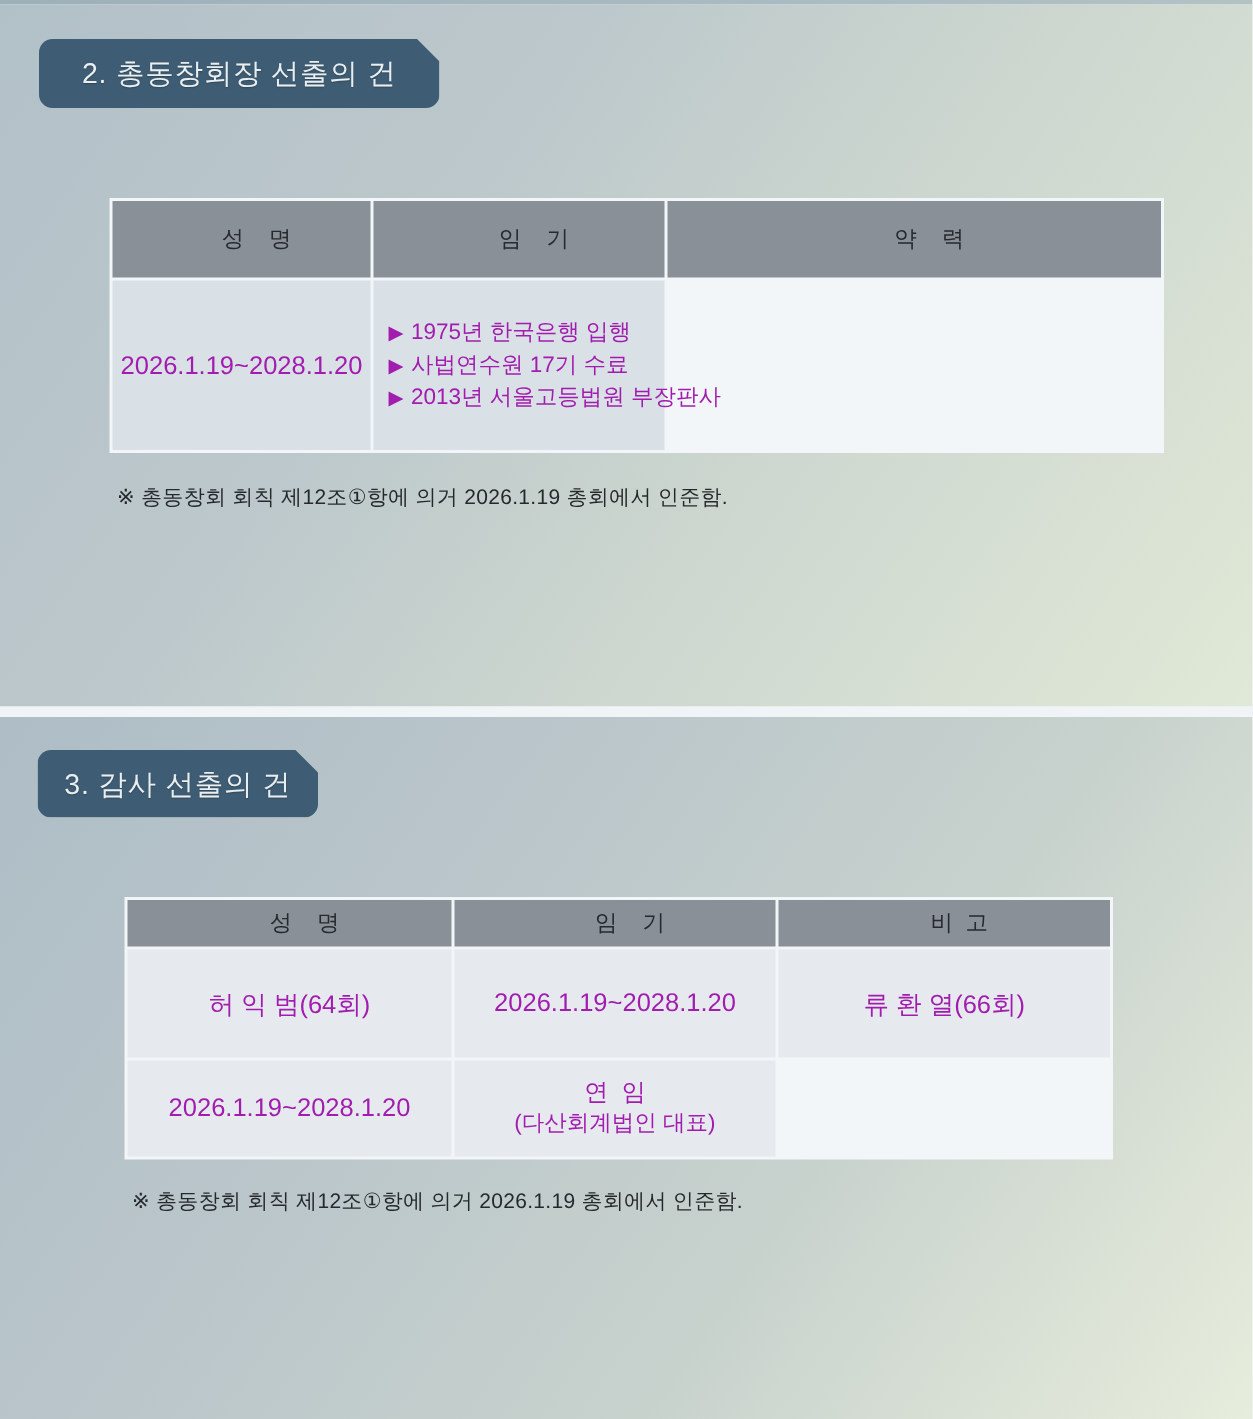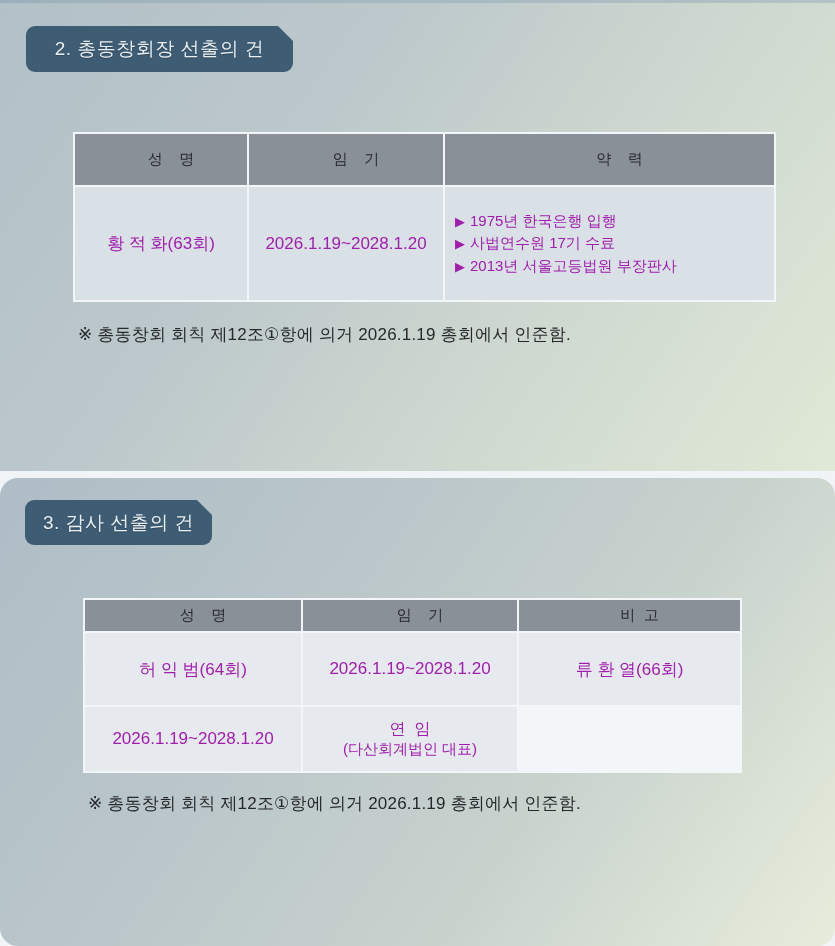--- a/index.html
+++ b/index.html
@@ -22,21 +22,20 @@
     top: 3px;
     background: linear-gradient(125deg, #b2c0c8 0%, #bcc8cb 35%, #ccd6cf 60%, #e0e8d6 100%);
   }
   .divider-band {
     position: absolute; left: 0; top: 471px; width: 835px; height: 7px;
     background: #f1f4f7;
   }
   .slide-2 {
     top: 478px;
     background: linear-gradient(125deg, #aebdc6 0%, #bac6ca 35%, #c8d2cd 65%, #e7edDC 100%);
-    border-radius: 18px;
   }
   .badge {
     position: absolute;
     background: #3e5d74;
     color: #e9eef1;
     display: flex; align-items: center; justify-content: center;
     font-size: 19px;
     letter-spacing: 0.5px;
     border-radius: 9px;
     clip-path: polygon(0 0, calc(100% - 15px) 0, 100% 15px, 100% 100%, 0 100%);
@@ -87,21 +86,21 @@
   .bullet { font-size: 13px; margin-right: 5px; }
   .remark-cell {
     flex-direction: column;
     justify-content: center;
     line-height: 20px;
     font-size: 15px;
   }
   .remark-title { font-size: 16px; white-space: pre; }
   .footnote {
     position: absolute;
-    font-size: 17px;
+    font-size: 14px;
     color: #26292c;
     letter-spacing: 0.2px;
   }
   .footnote-1 { left: 78px; top: 320px; }
   .footnote-2 { left: 88px; top: 314px; }
 </style>
 </head>
 <body>
 
 <div class="top-strip"></div>
@@ -110,21 +109,20 @@
 
   <div class="badge badge-1">
     <span>2. 총동창회장 선출의 건</span>
   </div>
 
   <div class="tbl tbl-1">
     <div class="cell th">성    명</div>
     <div class="cell th">임    기</div>
     <div class="cell th">약    력</div>
 
-    <div class="cell td-1 name-cell">황 적 화(63회)</div>
     <div class="cell td-1 term-cell">2026.1.19~2028.1.20</div>
     <div class="cell td-1 career-cell">
       <span class="career-line"><span class="bullet">▶</span><span>1975년 한국은행 입행</span></span>
       <span class="career-line"><span class="bullet">▶</span><span>사법연수원 17기 수료</span></span>
       <span class="career-line"><span class="bullet">▶</span><span>2013년 서울고등법원 부장판사</span></span>
     </div>
   </div>
 
   <div class="footnote footnote-1">※ 총동창회 회칙 제12조①항에 의거 2026.1.19 총회에서 인준함.</div>
 </div>

